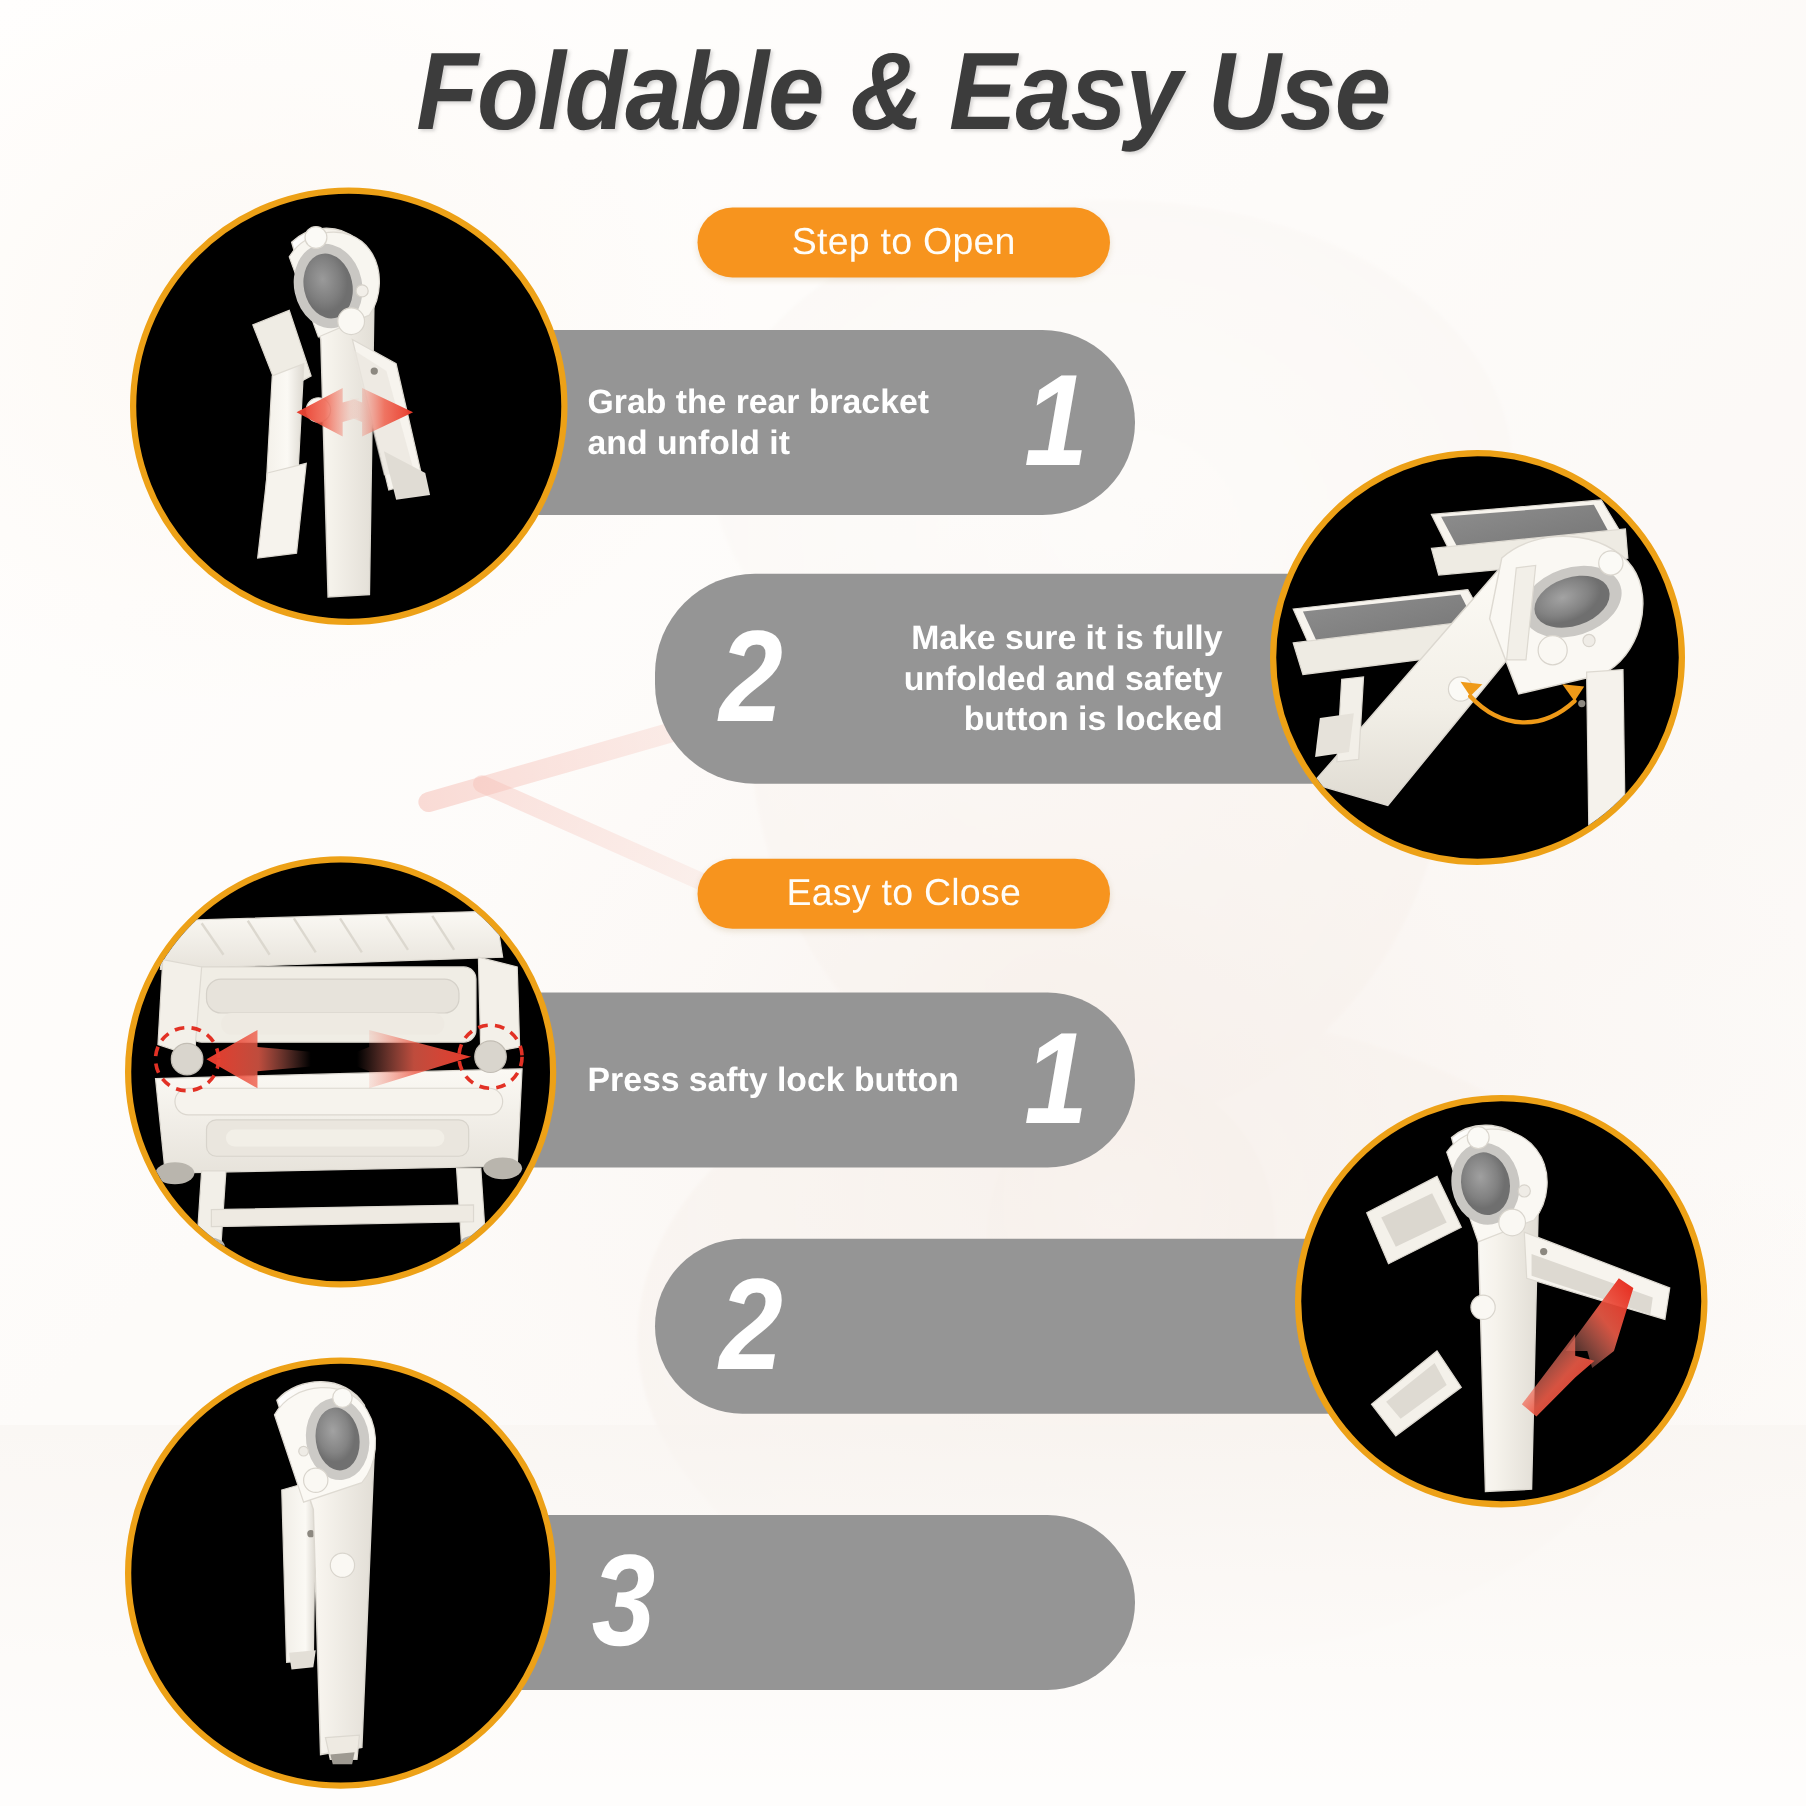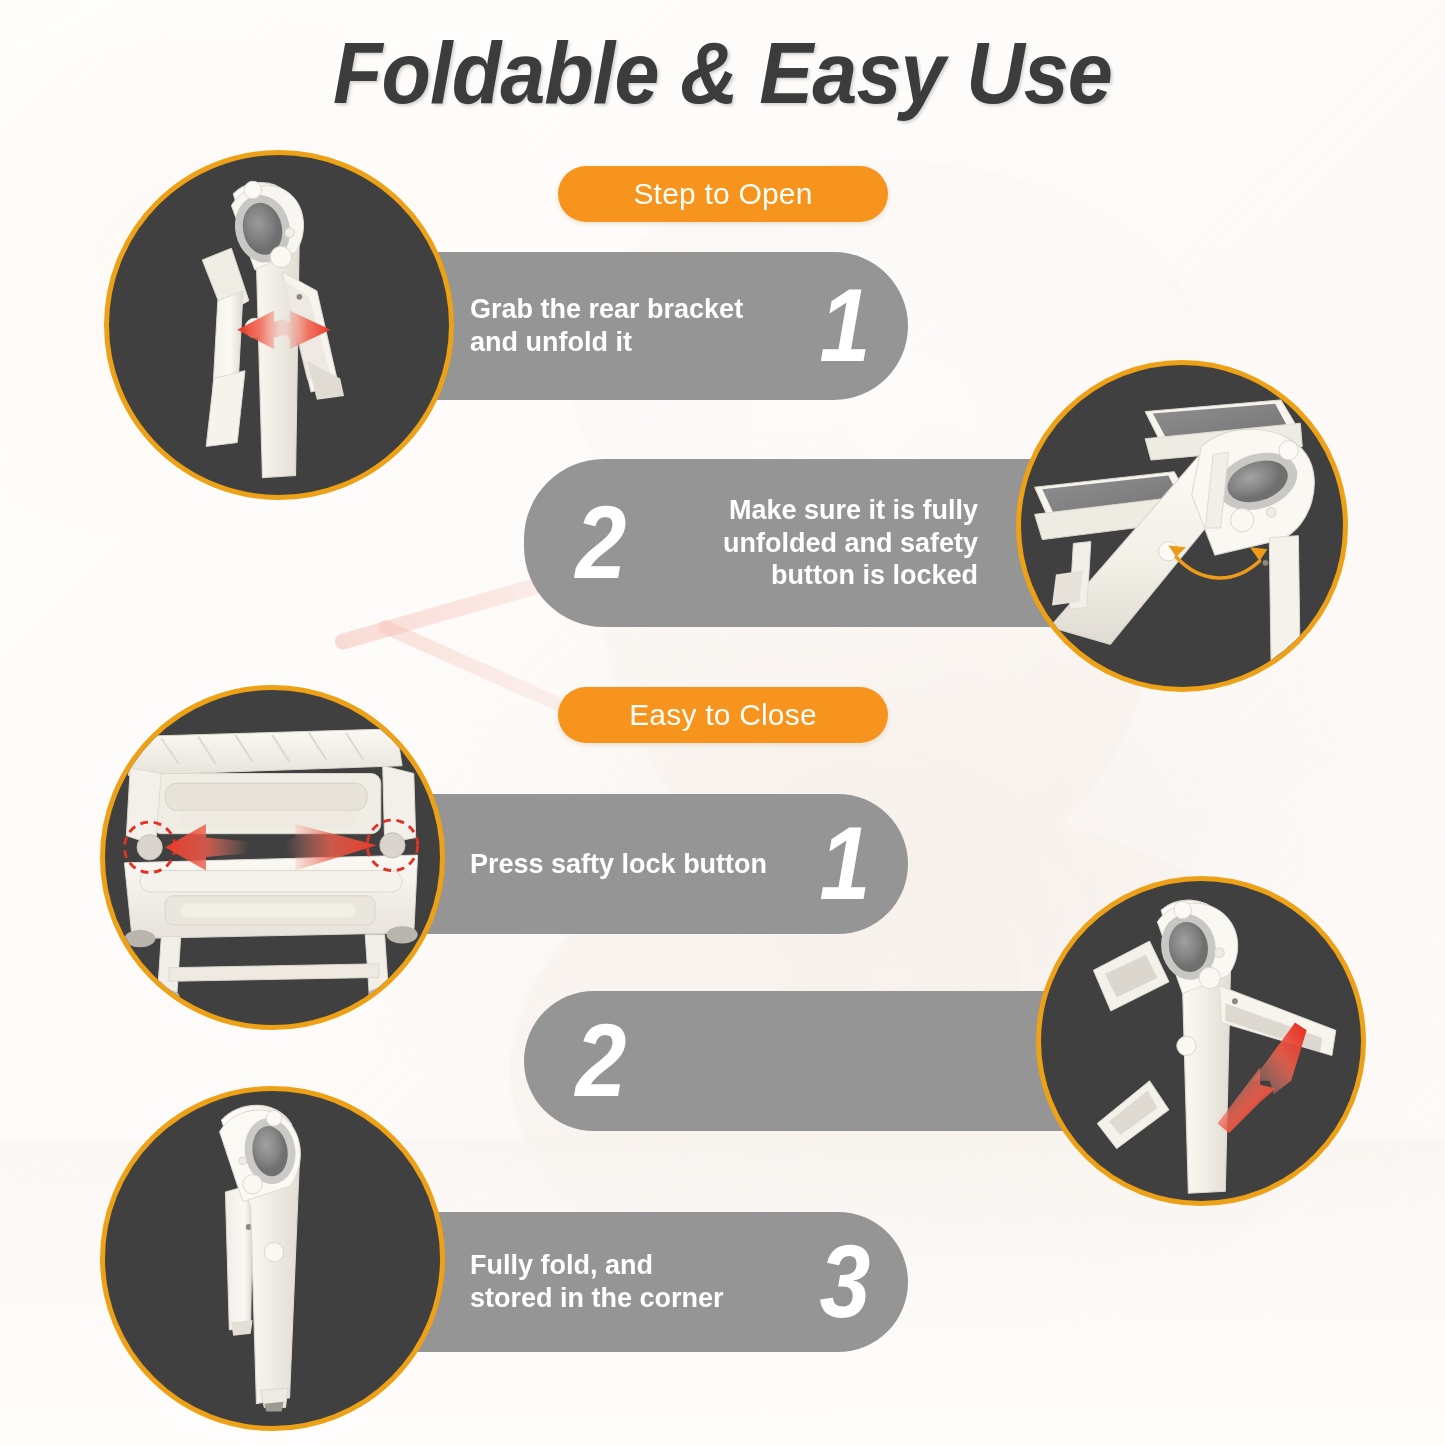--- a/index.html
+++ b/index.html
@@ -78,38 +78,38 @@
     font-size:27px; font-weight:bold; line-height:1.22;
     white-space:pre-line;
   }
   .step-num {
     font-size:104px; font-weight:bold; font-style:italic;
     line-height:.9; color:#ffffff;
     transform:scaleX(.88);
   }
 
   
-  #pill-open-1  { left:300px; top:252px;  width:608px; height:148px; padding-left:170px; padding-right:34px; }
+  #pill-open-1  { left:300px; top:264px;  width:608px; height:148px; padding-left:170px; padding-right:34px; }
   #pill-open-2  { left:524px; top:459px;  width:614px; height:168px; padding-left:48px;  padding-right:160px; gap:26px; }
   #pill-close-1 { left:300px; top:794px;  width:608px; height:140px; padding-left:170px; padding-right:34px; }
   #pill-close-2 { left:524px; top:991px;  width:615px; height:140px; padding-left:48px;  padding-right:158px; gap:26px; }
   #pill-close-3 { left:300px; top:1212px; width:608px; height:140px; padding-left:170px; padding-right:34px; gap:26px; }
 
   #pill-open-1 .step-text,
   #pill-close-1 .step-text,
   #pill-close-3 .step-text { flex:1; text-align:left; }
   #pill-open-2 .step-text,
   #pill-close-2 .step-text { flex:1; text-align:right; }
 
   
   .photo-circle {
     position:absolute;
     border-radius:50%;
     border:5px solid #eda117;
-    background:#404040;
+    background:#000000;
     overflow:hidden;
   }
   .photo-circle .inner { position:absolute; inset:0; }
 
   #circle-open-1  { left:104px;  top:150px;  width:350px; height:350px; }
   #circle-open-2  { left:1016px; top:360px;  width:332px; height:332px; }
   #circle-close-1 { left:100px;  top:685px;  width:345px; height:345px; }
   #circle-close-2 { left:1036px; top:876px;  width:330px; height:330px; }
   #circle-close-3 { left:100px;  top:1086px; width:345px; height:345px; }
 
@@ -171,22 +171,20 @@
 <div class="step-pill right-round" id="pill-close-1">
   <div class="step-text">Press safty lock button</div>
   <div class="step-num">1</div>
 </div>
 
 <div class="step-pill left-round" id="pill-close-2">
   <div class="step-num">2</div>
 </div>
 
 <div class="step-pill right-round" id="pill-close-3">
-  <div class="step-text">Fully fold, and
-stored in the corner</div>
   <div class="step-num">3</div>
 </div>
 
 <div class="photo-circle" id="circle-open-1">
   <div class="inner">
     <svg class="art" viewBox="0 0 350 350">
       <defs>
         <linearGradient id="cream1" x1="0" y1="0" x2="1" y2="0">
           <stop offset="0%" stop-color="#ffffff"></stop>
           <stop offset="45%" stop-color="#f6f3ec"></stop>

